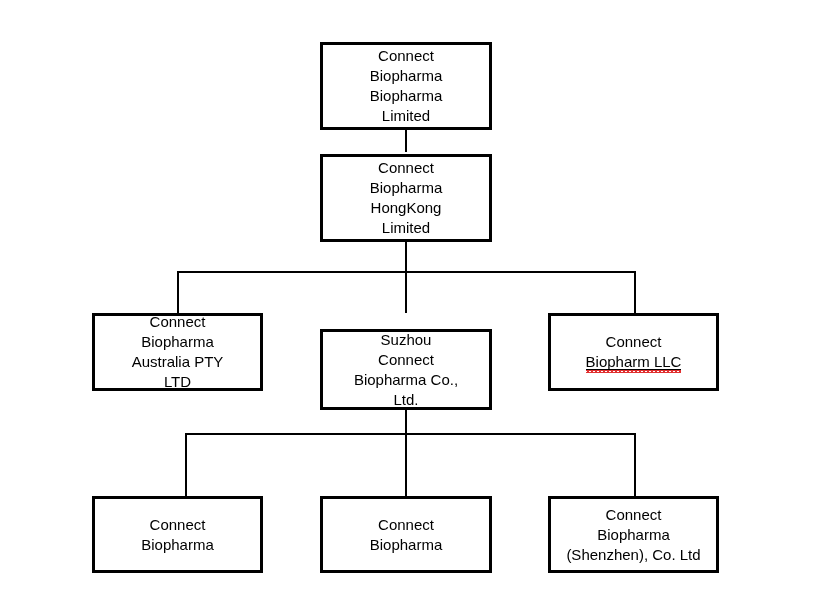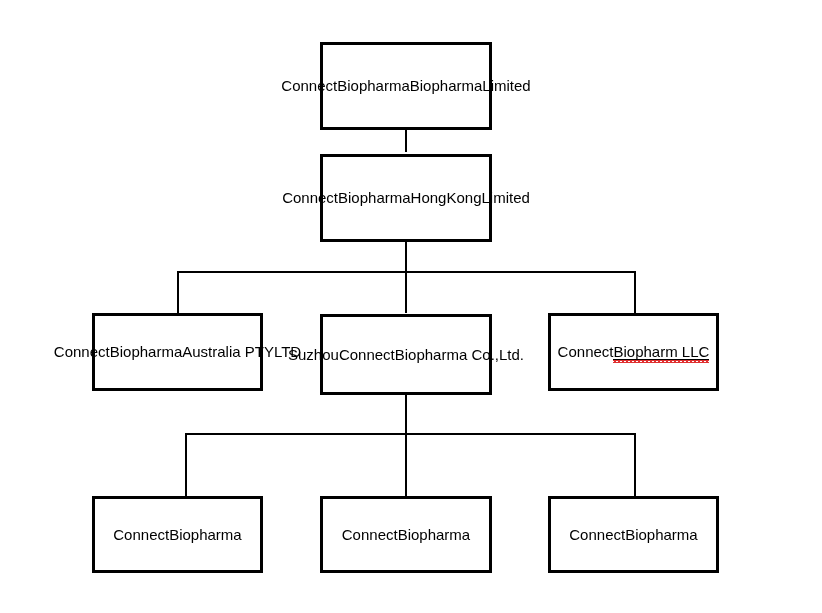--- a/index.html
+++ b/index.html
@@ -17,21 +17,21 @@
     height: 613px;
     background: #ffffff;
     overflow: hidden;
   }
   .org-box {
     position: absolute;
     box-sizing: border-box;
     border: 3px solid #000000;
     background: #ffffff;
     display: flex;
-    flex-direction: row;
+    flex-direction: column;
     align-items: center;
     justify-content: center;
     text-align: center;
     color: #000000;
     font-size: 15px;
     line-height: 20px;
     z-index: 3;
   }
   .org-box .line {
     display: block;
@@ -111,21 +111,21 @@
     <span class="line">Limited</span>
   </div>
 
   <div class="org-box" style="left:92px; top:313px; width:171px; height:78px;">
     <span class="line">Connect</span>
     <span class="line">Biopharma</span>
     <span class="line">Australia PTY</span>
     <span class="line">LTD</span>
   </div>
 
-  <div class="org-box" style="left:320px; top:314px; width:172px; height:81px;">
+  <div class="org-box" style="left:320px; top:329px; width:172px; height:81px;">
     <span class="line">Suzhou</span>
     <span class="line">Connect</span>
     <span class="line">Biopharma Co.,</span>
     <span class="line">Ltd.</span>
   </div>
 
   <div class="org-box" style="left:548px; top:313px; width:171px; height:78px;">
     <span class="line">Connect</span>
     <span class="line misspelled">
       <span>Biopharm LLC</span>
@@ -140,15 +140,16 @@
   </div>
 
   <div class="org-box" style="left:320px; top:496px; width:172px; height:77px;">
     <span class="line">Connect</span>
     <span class="line">Biopharma</span>
   </div>
 
   <div class="org-box" style="left:548px; top:496px; width:171px; height:77px;">
     <span class="line">Connect</span>
     <span class="line">Biopharma</span>
+    <span class="line">(Shenzhen), Co. Ltd</span>
   </div>
 
 </div>
 
 </body></html>

